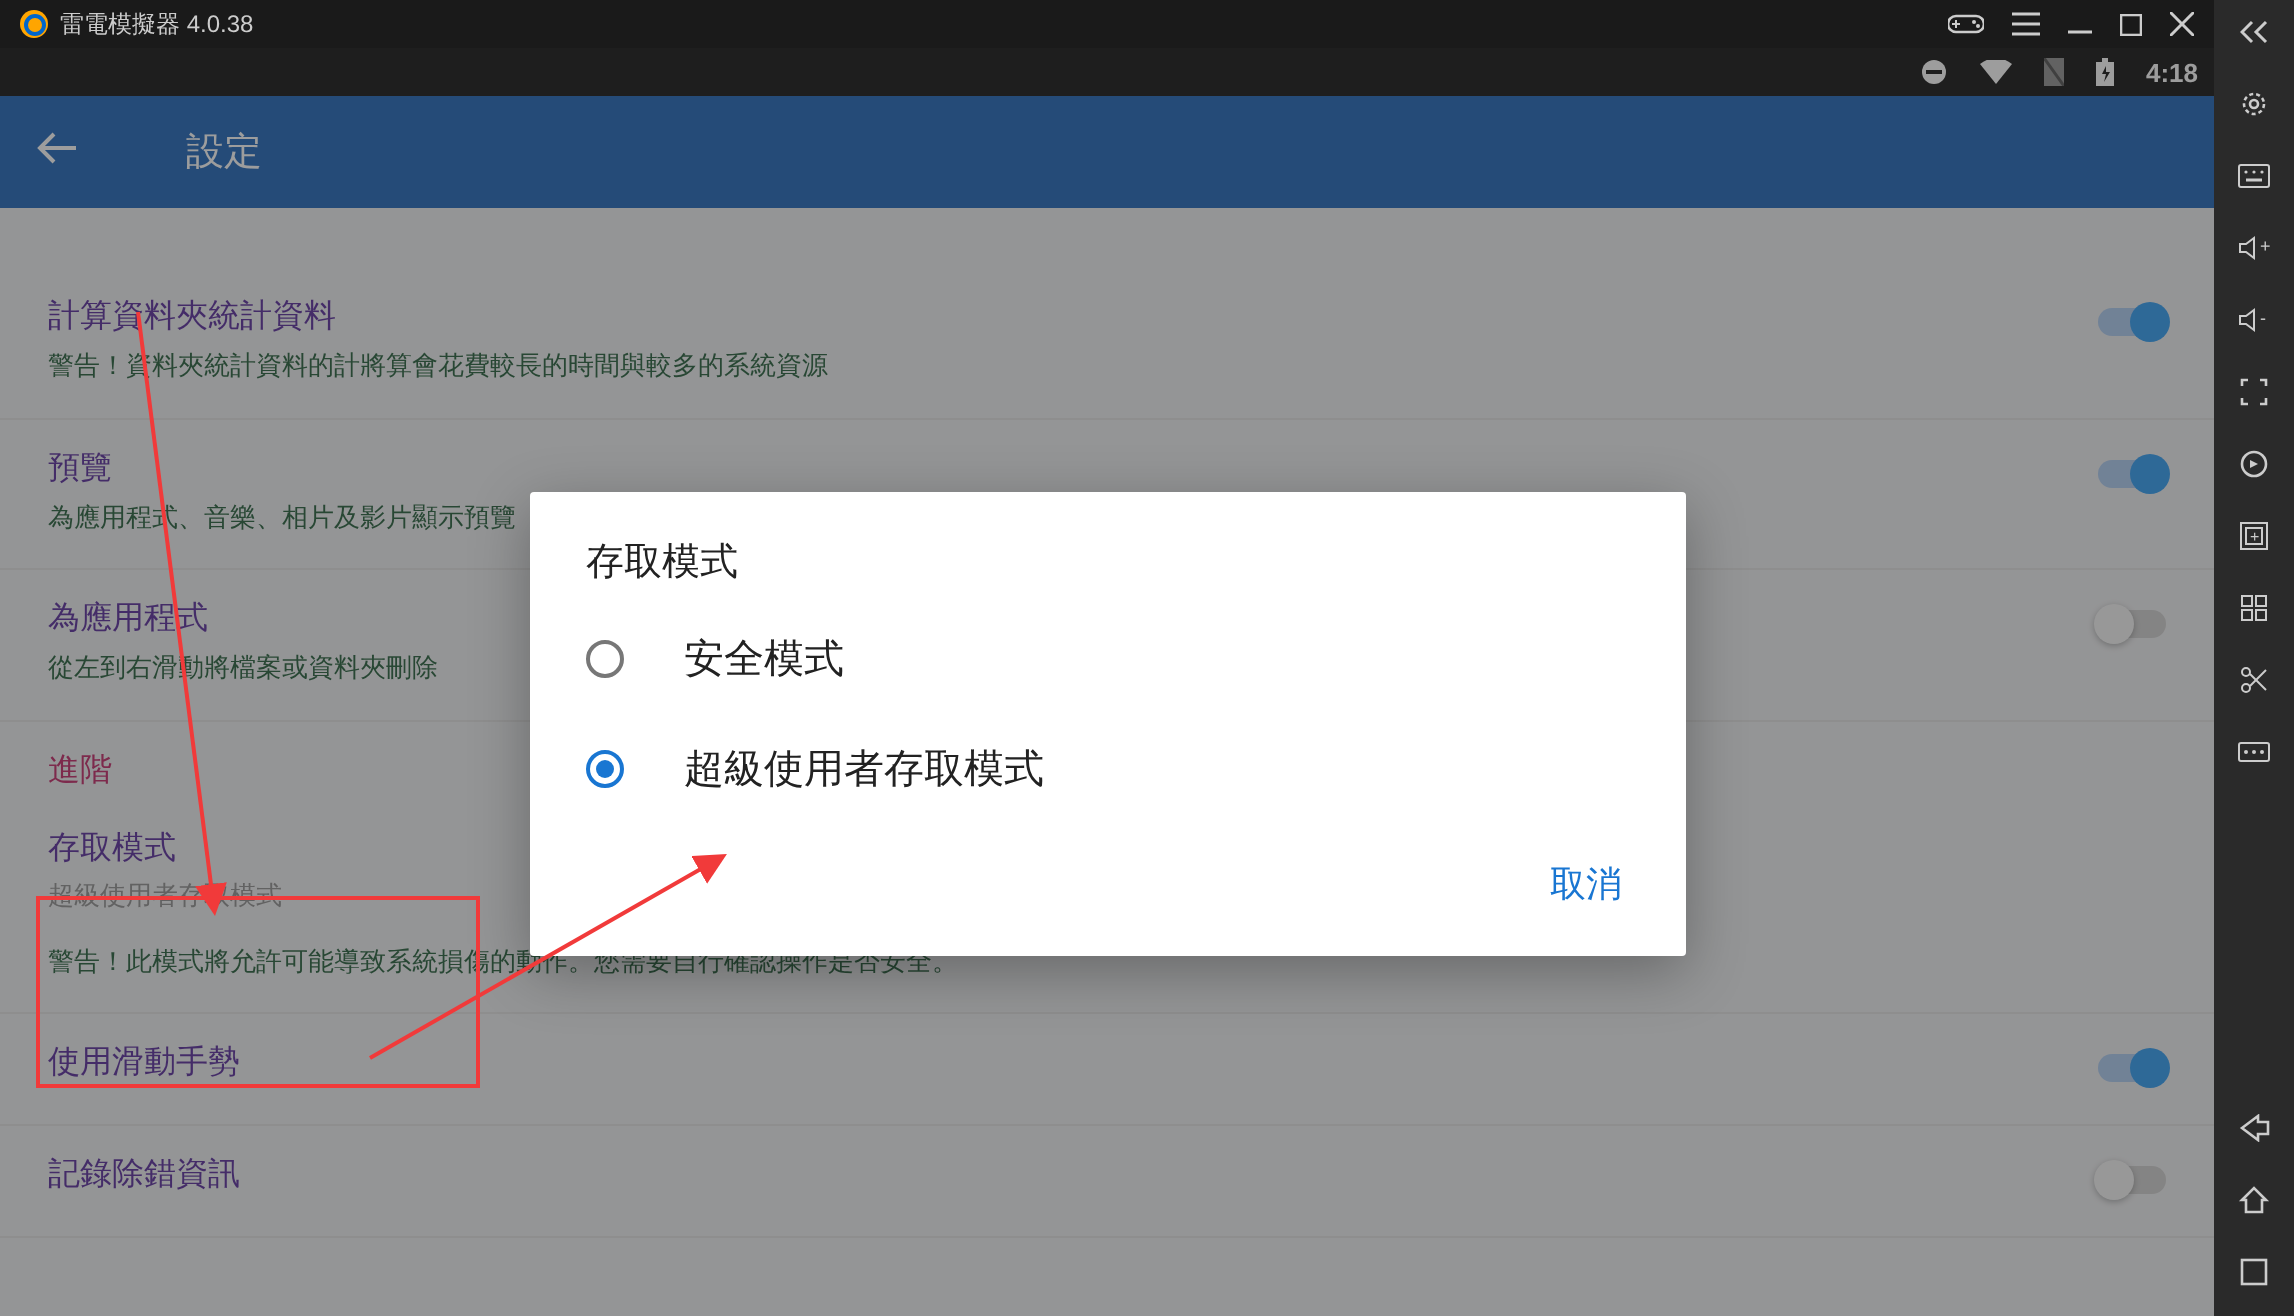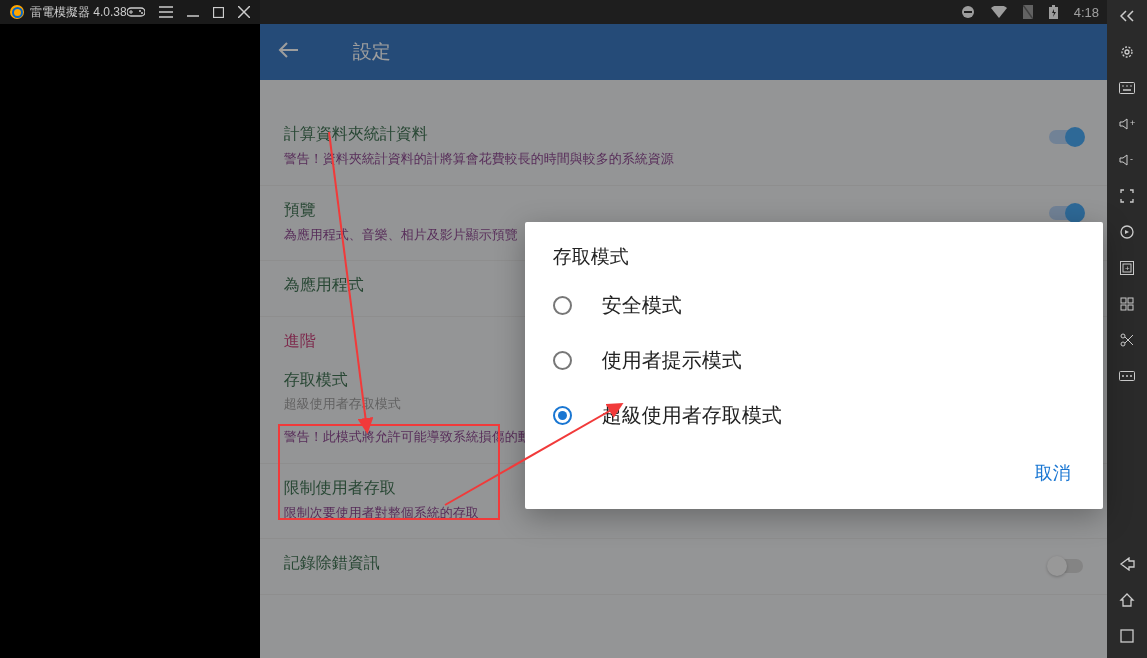--- a/index.html
+++ b/index.html
@@ -1,34 +1,34 @@
 <!DOCTYPE html>
 <html><head>
 <meta charset="utf-8">
 <style>
 * { margin: 0; padding: 0; box-sizing: border-box; font-family: "Microsoft YaHei", Arial, sans-serif; }
 body { width: 1147px; height: 658px; overflow: hidden; background: #000; display: flex; }
-.main-area { width: 1107px; height: 658px; display: flex; flex-direction: row; }
+.main-area { width: 1107px; height: 658px; display: flex; flex-direction: column; }
 .titlebar { height: 24px; background: #1a1a1a; display: flex; align-items: center; padding: 0 10px; color: #ccc; font-size: 12px; }
 .titlebar-logo { width: 14px; height: 14px; border-radius: 50%; background: #ffa500; display: flex; align-items: center; justify-content: center; margin-right: 6px; }
 .titlebar-logo::after { content: ""; width: 7px; height: 7px; border-radius: 50%; border: 2px solid #0066cc; background: transparent; }
 .titlebar-title { flex: 1; }
 .titlebar-controls { display: flex; gap: 14px; align-items: center; }
 .titlebar-icon { color: #ccc; cursor: pointer; display: flex; align-items: center; }
 .screen { flex: 1; background: #edeef0; position: relative; }
-.statusbar { height: 24px; background: #000; display: flex; align-items: center; justify-content: flex-end; padding: 0 8px; gap: 16px; color: #fff; font-size: 13px; }
+.statusbar { height: 24px; background: #000; display: flex; align-items: center; justify-content: flex-end; padding: 0 8px; gap: 16px; color: #fff; font-size: 13px; font-weight: bold; }
 .statusbar-icon { display: flex; align-items: center; }
 .appbar { height: 56px; background: #0f5bb5; display: flex; align-items: center; padding: 0 18px; color: #fff; }
 .back-arrow { margin-right: 34px; cursor: pointer; }
 .appbar-title { font-size: 19px; margin-left: 19px; }
 .settings-list { padding: 30px 0 0 0; }
 .setting-item { padding: 14px 24px 16px 24px; border-bottom: 1px solid #e0e0e0; display: flex; align-items: flex-start; justify-content: space-between; }
 .setting-text { flex: 1; }
-.setting-title { font-size: 16px; color: #14532d; margin-bottom: 4px; }
-.setting-desc { font-size: 13px; color: #701a75; line-height: 1.5; }
+.setting-title { font-size: 16px; color: #4c1d95; margin-bottom: 4px; }
+.setting-desc { font-size: 13px; color: #14532d; line-height: 1.5; }
 .setting-sub { font-size: 13px; color: #888; margin-top: 2px; }
 .section-header { padding: 14px 24px 4px 24px; font-size: 16px; color: #be185d; }
 .switch { width: 34px; height: 14px; border-radius: 10px; position: relative; margin-top: 6px; cursor: pointer; }
 .switch.on { background: #a7c8f0; }
 .switch.off { background: #ccc; }
 .switch::after { content: ""; position: absolute; width: 20px; height: 20px; border-radius: 50%; top: -3px; }
 .switch.on::after { background: #2196f3; right: -2px; }
 .switch.off::after { background: #f5f5f5; right: auto; left: -2px; box-shadow: 0 1px 3px rgba(0,0,0,0.3); }
 .overlay { position: absolute; inset: 0; background: rgba(60,60,60,0.5); }
 .dialog { position: absolute; left: 265px; top: 222px; width: 578px; background: #fff; border-radius: 2px; box-shadow: 0 8px 30px rgba(0,0,0,0.3); padding: 22px 0 10px 0; }
@@ -140,58 +140,54 @@
         <div class="setting-item">
           <div class="setting-text">
             <div class="setting-title">預覽</div>
             <div class="setting-desc">為應用程式、音樂、相片及影片顯示預覽</div>
           </div>
           <div class="switch on"></div>
         </div>
         <div class="setting-item">
           <div class="setting-text">
             <div class="setting-title">為應用程式</div>
+            <div class="setting-desc">從左到右滑動將檔案或資料夾刪除</div>
           </div>
           <div class="switch off"></div>
         </div>
         <div class="section-header">進階</div>
         <div class="setting-item">
           <div class="setting-text">
             <div class="setting-title">存取模式</div>
             <div class="setting-sub">超級使用者存取模式</div>
             <div class="setting-desc" style="margin-top:14px">警告！此模式將允許可能導致系統損傷的動作。您需要自行確認操作是否安全。</div>
           </div>
         </div>
         <div class="setting-item">
           <div class="setting-text">
-            <div class="setting-title">限制使用者存取</div>
-            <div class="setting-desc">限制次要使用者對整個系統的存取</div>
+            <div class="setting-title">使用滑動手勢</div>
           </div>
           <div class="switch on"></div>
         </div>
         <div class="setting-item">
           <div class="setting-text">
             <div class="setting-title">記錄除錯資訊</div>
           </div>
           <div class="switch off"></div>
         </div>
       </div>
     </div>
 
     <div class="overlay"></div>
 
     <div class="dialog">
       <div class="dialog-title">存取模式</div>
       <div class="dialog-option">
         <div class="radio"></div>
         <div class="option-label">安全模式</div>
-      </div>
-      <div class="dialog-option">
-        <div class="radio"></div>
-        <div class="option-label">使用者提示模式</div>
       </div>
       <div class="dialog-option">
         <div class="radio checked"></div>
         <div class="option-label">超級使用者存取模式</div>
       </div>
       <div class="dialog-actions">
         <div class="dialog-btn">取消</div>
       </div>
     </div>
 

